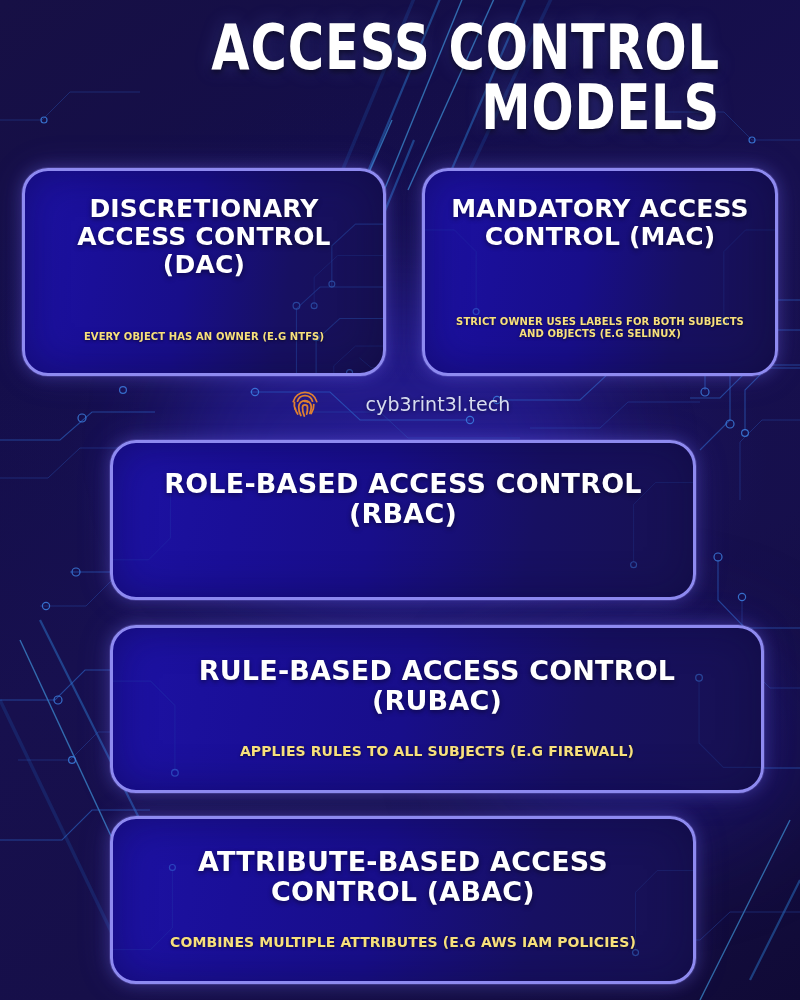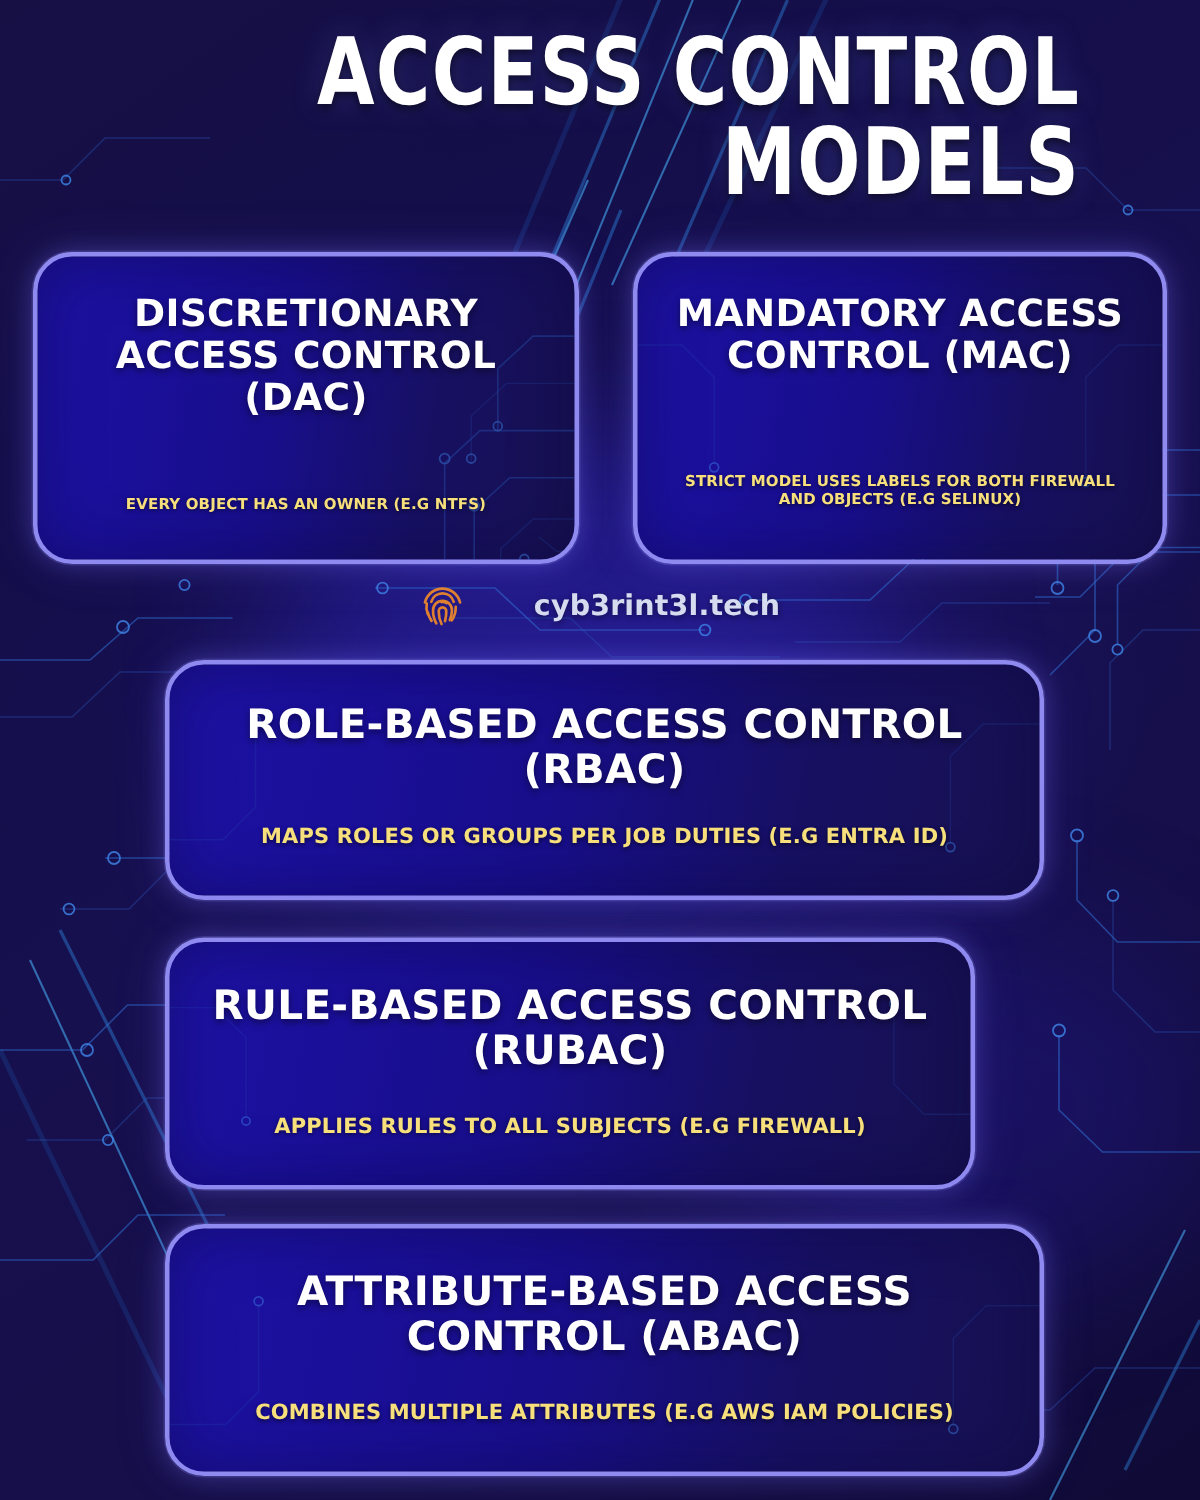--- a/index.html
+++ b/index.html
@@ -103,21 +103,21 @@
     line-height: 1.22;
     letter-spacing: .1px;
     text-shadow: 0 1px 3px rgba(0,0,0,.55);
     z-index: 2;
   }
 
   
   #card-dac  { left: 22px;  top: 168px; width: 364px; height: 208px; padding: 24px 18px 16px; gap: 10px; }
   #card-mac  { left: 422px; top: 168px; width: 356px; height: 208px; padding: 24px 18px 19px; }
   #card-rbac { left: 110px; top: 440px; width: 586px; height: 160px; padding: 26px 36px 18px; }
-  #card-rubac{ left: 110px; top: 625px; width: 540px; height: 168px; padding: 28px 26px 18px; }
+  #card-rubac{ left: 110px; top: 625px; width: 654px; height: 168px; padding: 28px 26px 18px; }
   #card-abac { left: 110px; top: 816px; width: 586px; height: 168px; padding: 28px 26px 18px; }
 
   #card-dac .card-title, #card-mac .card-title { font-size: 25px; }
   #card-dac .card-sub,  #card-mac .card-sub  { font-size: 10px; margin-top: auto; margin-bottom: 14px; }
 
   #card-rbac .card-title, #card-rubac .card-title, #card-abac .card-title { font-size: 27px; }
   #card-rbac .card-sub, #card-rubac .card-sub, #card-abac .card-sub { font-size: 14px; margin-top: auto; margin-bottom: 12px; }
 
   
   .watermark {
@@ -129,21 +129,21 @@
     justify-content: center;
     gap: 9px;
     z-index: 6;
     opacity: .92;
   }
   .wm-icon { width: 30px; height: 30px; display: block; }
   .wm-text {
     color: #e6edf8;
     font-family: "DejaVu Sans", sans-serif;
     font-size: 19px;
-    font-weight: 700;
+    font-weight: 400;
     letter-spacing: .1px;
     text-shadow: 0 1px 4px rgba(0,0,0,.5);
     margin-left: 37px;
   }
 </style>
 </head>
 <body>
 
 <div id="page">
 
@@ -254,34 +254,33 @@
   <div class="card" id="card-mac">
     <svg class="card-inner-circuit" viewBox="0 0 356 208" preserveAspectRatio="none">
       <g>
         <path class="trace-dim" d="M0 60 L30 60 L52 82 L52 140"></path>
         <path class="trace-dim" d="M356 60 L326 60 L304 82 L304 150"></path>
         <circle class="node" cx="52" cy="143" r="3"></circle>
         <circle class="node" cx="304" cy="153" r="3"></circle>
       </g>
     </svg>
     <div class="card-title">MANDATORY ACCESS CONTROL (MAC)</div>
-    <div class="card-sub">STRICT MODEL USES LABELS FOR BOTH FIREWALL AND OBJECTS (E.G SELINUX)</div>
+    <div class="card-sub">STRICT OWNER USES LABELS FOR BOTH SUBJECTS AND OBJECTS (E.G SELINUX)</div>
   </div>
 
   <div class="card" id="card-rbac">
     <svg class="card-inner-circuit" viewBox="0 0 586 160" preserveAspectRatio="none">
       <g>
         <path class="trace-dim" d="M586 40 L548 40 L526 62 L526 120"></path>
         <path class="trace-dim" d="M0 118 L36 118 L58 96 L58 40"></path>
         <circle class="node" cx="526" cy="123" r="3"></circle>
         <circle class="node" cx="58" cy="37" r="3"></circle>
       </g>
     </svg>
     <div class="card-title">ROLE-BASED ACCESS CONTROL (RBAC)</div>
-    <div class="card-sub">MAPS ROLES OR GROUPS PER JOB DUTIES (E.G ENTRA ID)</div>
   </div>
 
   <div class="card" id="card-rubac">
     <svg class="card-inner-circuit" viewBox="0 0 586 168" preserveAspectRatio="none">
       <g>
         <path class="trace-dim" d="M586 126 L552 126 L530 104 L530 48"></path>
         <path class="trace-dim" d="M0 48 L34 48 L56 70 L56 128"></path>
         <circle class="node" cx="530" cy="45" r="3"></circle>
         <circle class="node" cx="56" cy="131" r="3"></circle>
       </g>

